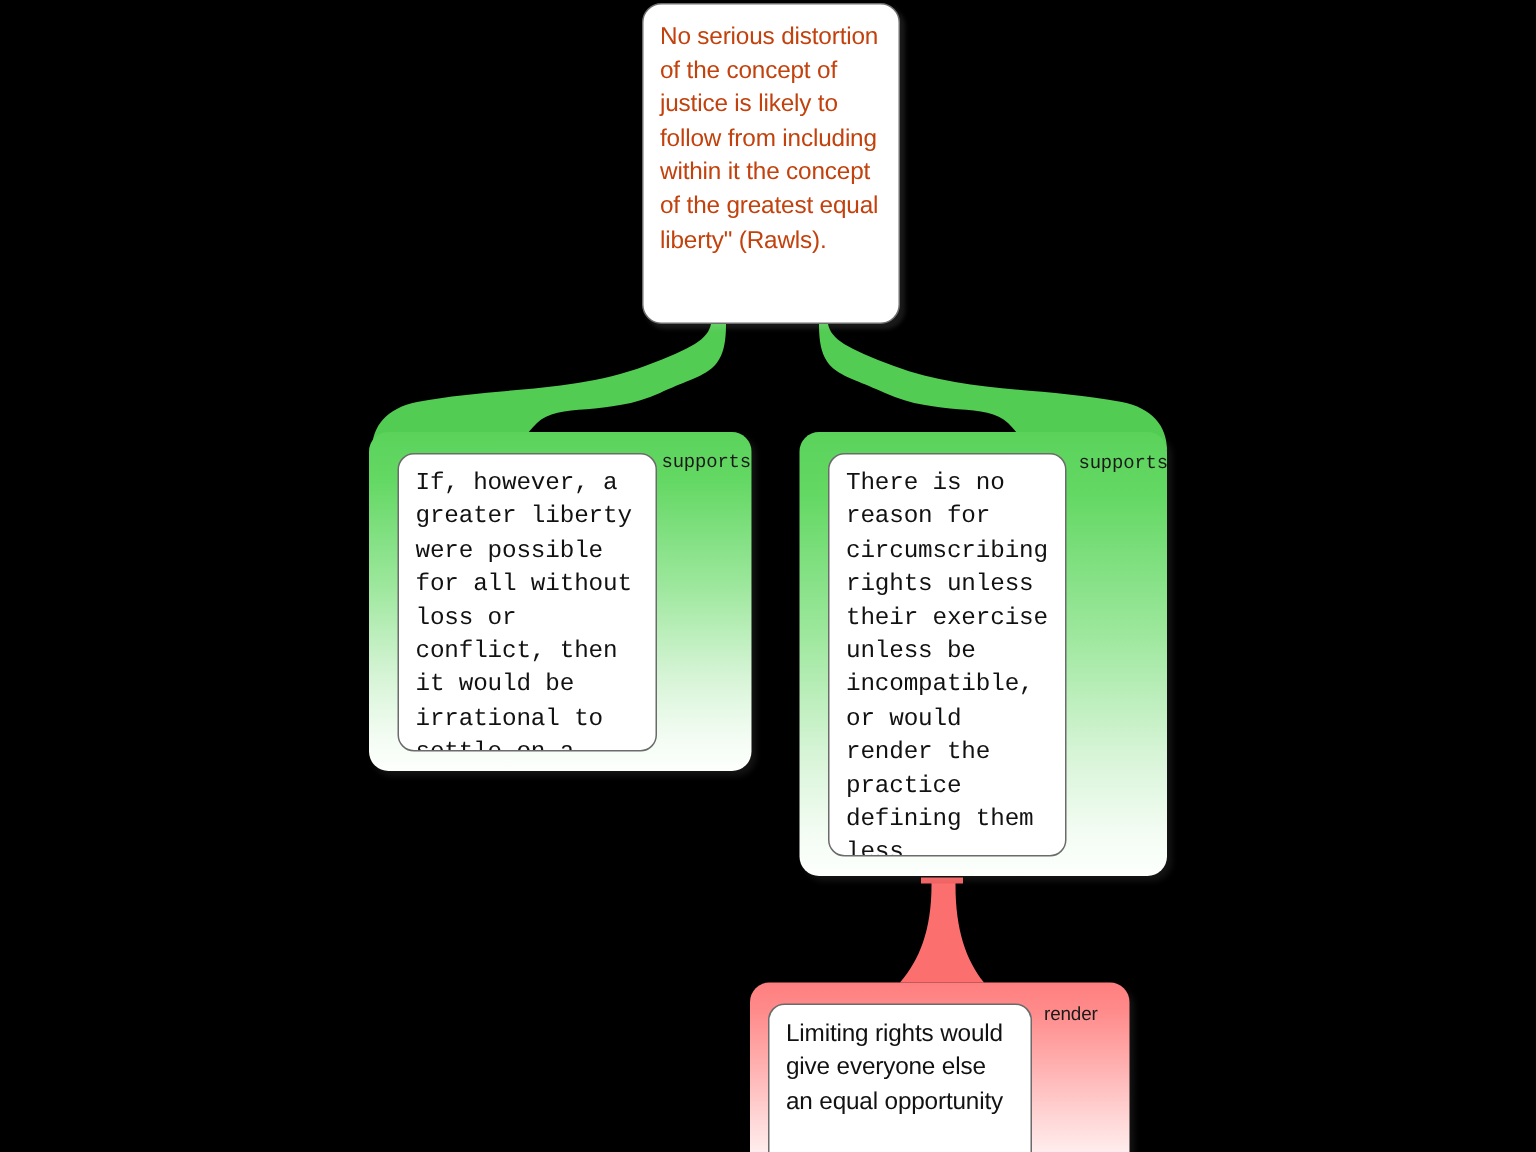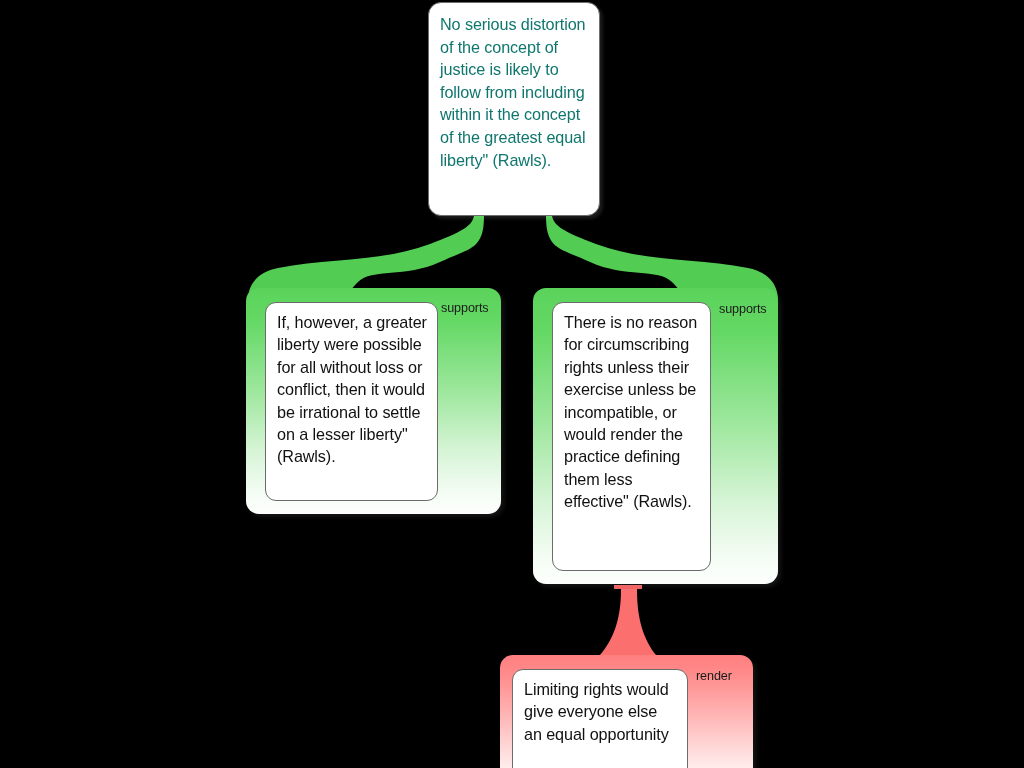--- a/index.html
+++ b/index.html
@@ -73,30 +73,31 @@
   }
   #node-root .root-text {
     position: absolute;
     left: 0; top: 0;
     width: 172px;
     height: 214px;
     box-sizing: border-box;
     padding: 10px 9px 8px 11px;
     font-size: 16.2px;
     line-height: 22.6px;
-    color: #0f766e;
+    color: #c2410c;
     white-space: pre-line;
     letter-spacing: -0.1px;
     overflow: hidden;
   }
 
   
   .node.supports {
     background: linear-gradient(to bottom, #5bd35b 0%, #63d863 14%, #9ce79c 45%, #d6f4d6 72%, #f3fcf3 90%, #fdfffd 100%);
     box-shadow: 3px 3px 4px rgba(255,255,255,0.08);
+    font-family: Liberation Mono, monospace;
   }
   
   .node.opposes {
     background: linear-gradient(to bottom, #ff7f7f 0%, #ff8a8a 14%, #ffb3b3 45%, #ffd9d9 72%, #fff3f3 92%, #fffdfd 100%);
     box-shadow: 3px 3px 4px rgba(255,255,255,0.08);
   }
 
   #node-left {
     left: 246px;
     top: 288px;

